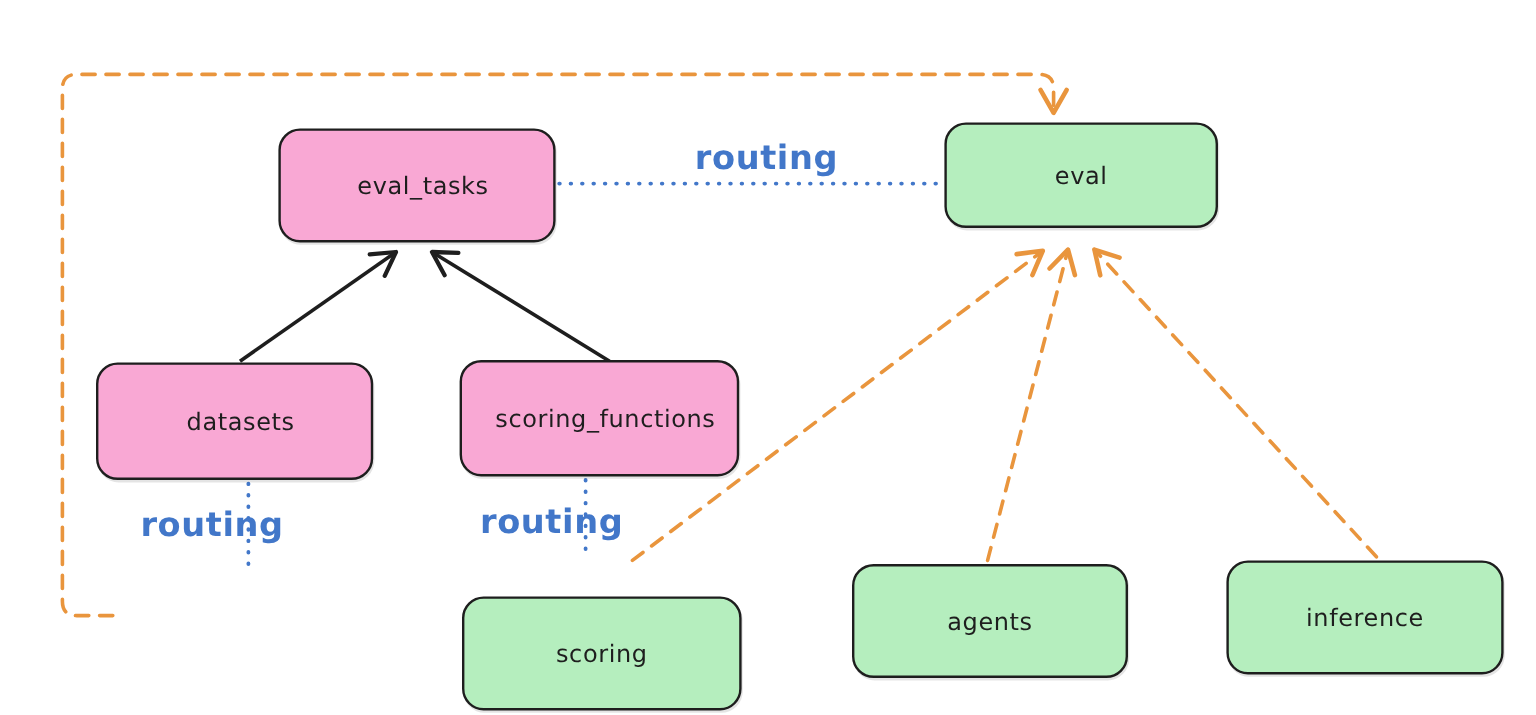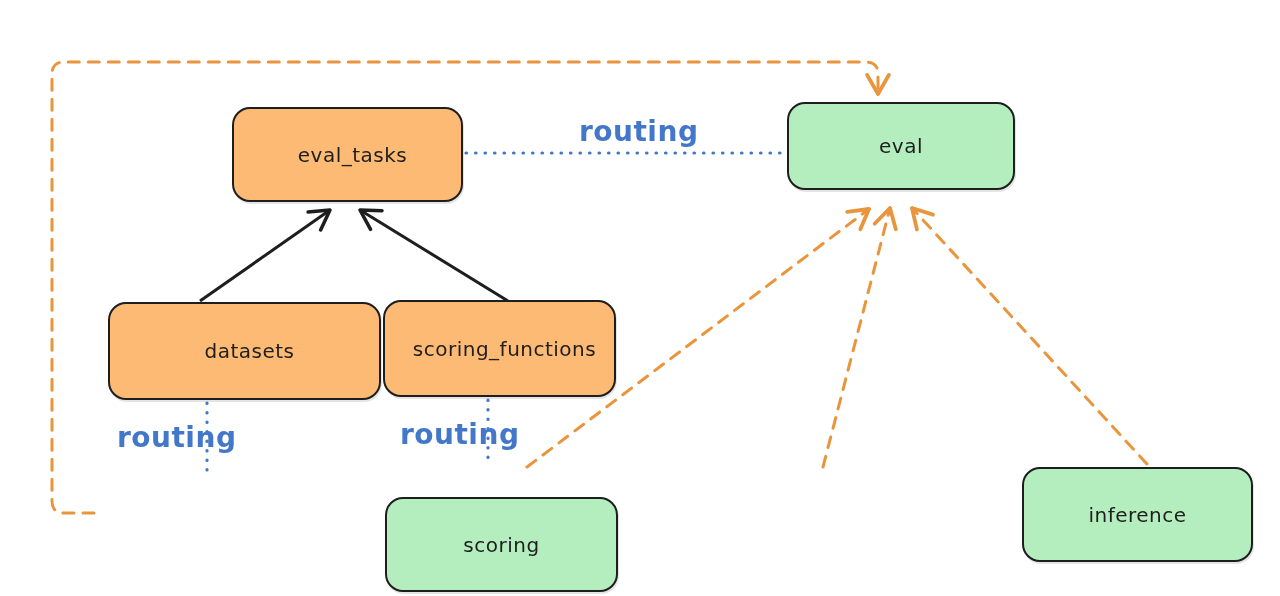--- a/index.html
+++ b/index.html
@@ -24,21 +24,21 @@
   .node {
     position: absolute;
     box-sizing: border-box;
     border: 2.5px solid #1e1e1e;
     border-radius: 18px;
     display: flex;
     align-items: center;
     justify-content: center;
     box-shadow: 1px 2px 0 rgba(30,30,30,0.12);
   }
-  .node.blue  { background: #fdba74; padding-left: 10px; }
+  .node.blue  { background: #f9a8d4; padding-left: 10px; }
   .node.green { background: #b5eebe; }
   .node-label {
     font-size: 20px;
     color: #1e1e1e;
     letter-spacing: 0.5px;
     white-space: nowrap;
   }
   .edge-label {
     position: absolute;
     font-size: 28px;
@@ -77,33 +77,36 @@
   </svg>
 
   <div class="node blue" style="left:232px; top:107px; width:231px; height:95px;">
     <span class="node-label">eval_tasks</span>
   </div>
 
   <div class="node green" style="left:787px; top:102px; width:228px; height:88px;">
     <span class="node-label">eval</span>
   </div>
 
-  <div class="node blue" style="left:108px; top:302px; width:273px; height:98px;">
+  <div class="node blue" style="left:80px; top:302px; width:231px; height:98px;">
     <span class="node-label">datasets</span>
   </div>
 
   <div class="node blue" style="left:383px; top:300px; width:233px; height:97px;text-align:right;">
     <span class="node-label">scoring_functions</span>
   </div>
 
 
   <div class="node green" style="left:385px; top:470px; width:233px; height:95px;margin-top:27px;">
     <span class="node-label">scoring</span>
   </div>
 
+  <div class="node green" style="left:710px; top:470px; width:230px; height:95px;">
+    <span class="node-label">agents</span>
+  </div>
 
   <div class="node green" style="left:1022px; top:467px; width:231px; height:95px;text-align:center;">
     <span class="node-label">inference</span>
   </div>
 
   <div class="edge-label" style="left:579px; top:115px;">routing</div>
 
   <div class="edge-label" style="left:117px; top:421px;">routing</div>
 
   <div class="edge-label" style="left:400px; top:418px;">routing</div>

